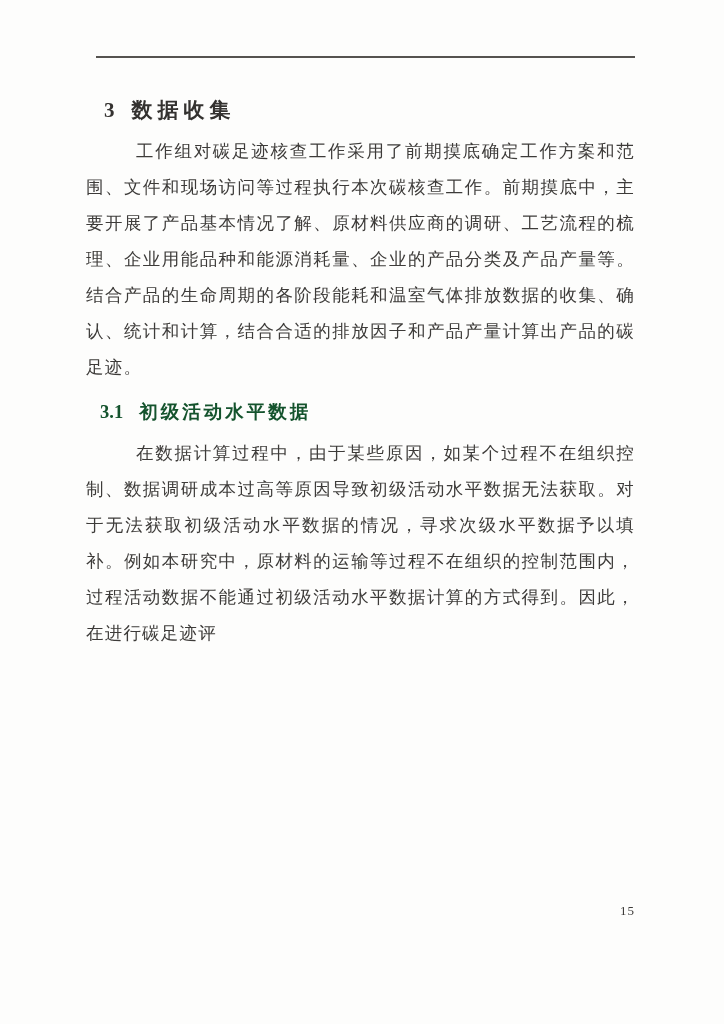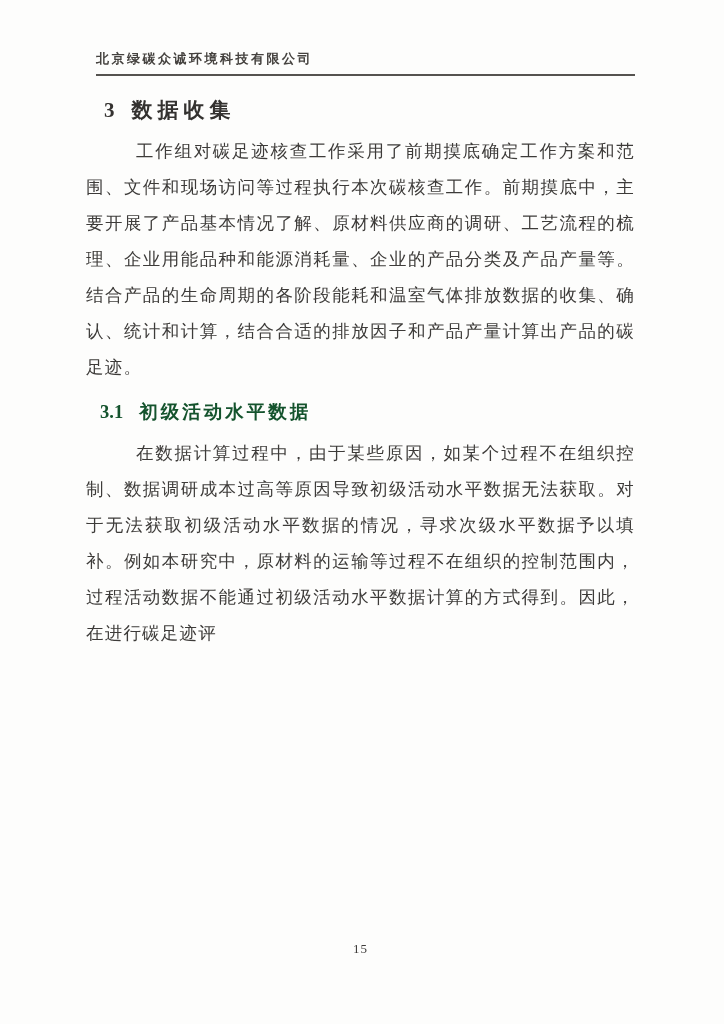--- a/index.html
+++ b/index.html
@@ -80,36 +80,35 @@
     line-height: 36px;
     letter-spacing: 1.2px;
     text-align: justify;
     text-justify: inter-character;
     text-indent: 50px;
     color: #3d3b39;
   }
   
   .footer {
     position: absolute;
-    top: 941px;
+    top: 903px;
     left: 86px;
     width: 549px;
-    text-align: center;
+    text-align: right;
     font-size: 13px;
     color: #3d3b39;
     letter-spacing: 1px;
   }
 </style>
 </head>
 <body>
 
 <div class="page">
 
   <div class="header">
-    <span class="company">北京绿碳众诚环境科技有限公司</span>
   </div>
 
   <div class="content">
 
     <h1 class="chapter-title">
       <span class="num">3</span><span>数据收集</span>
     </h1>
 
 
     <p class="body-para">工作组对碳足迹核查工作采用了前期摸底确定工作方案和范围、文件和现场访问等过程执行本次碳核查工作。前期摸底中，主要开展了产品基本情况了解、原材料供应商的调研、工艺流程的梳理、企业用能品种和能源消耗量、企业的产品分类及产品产量等。结合产品的生命周期的各阶段能耗和温室气体排放数据的收集、确认、统计和计算，结合合适的排放因子和产品产量计算出产品的碳足迹。</p>

